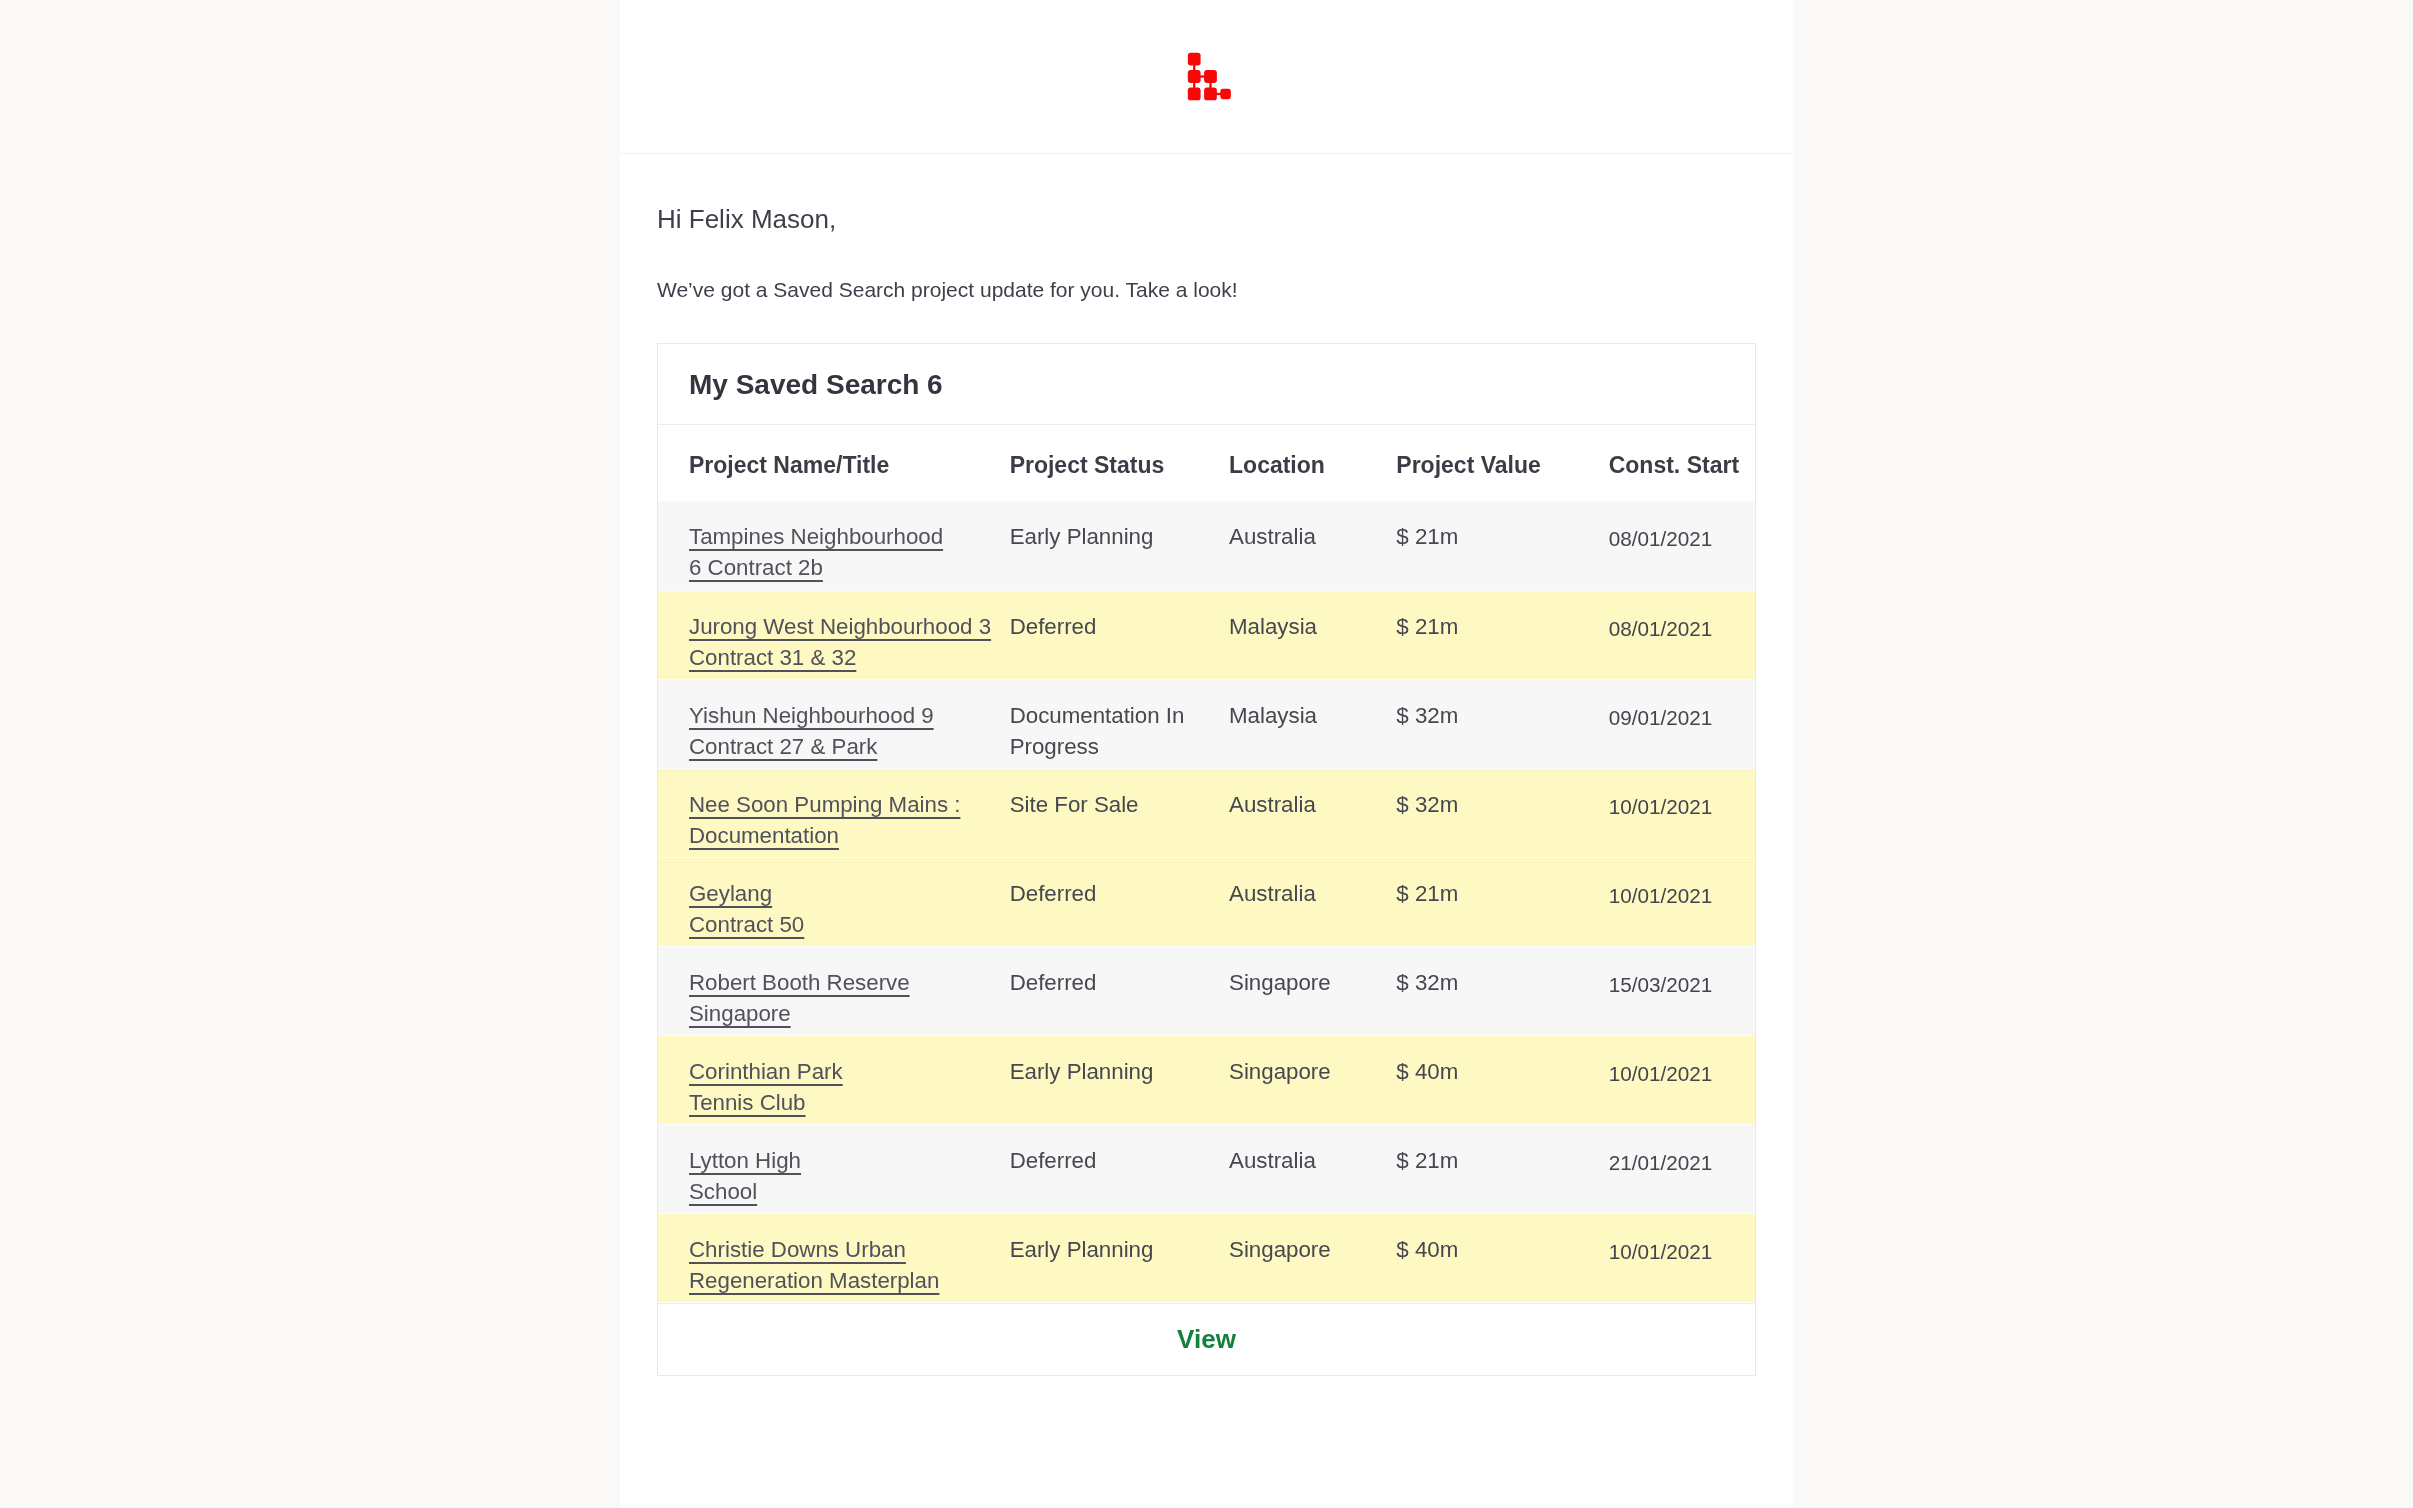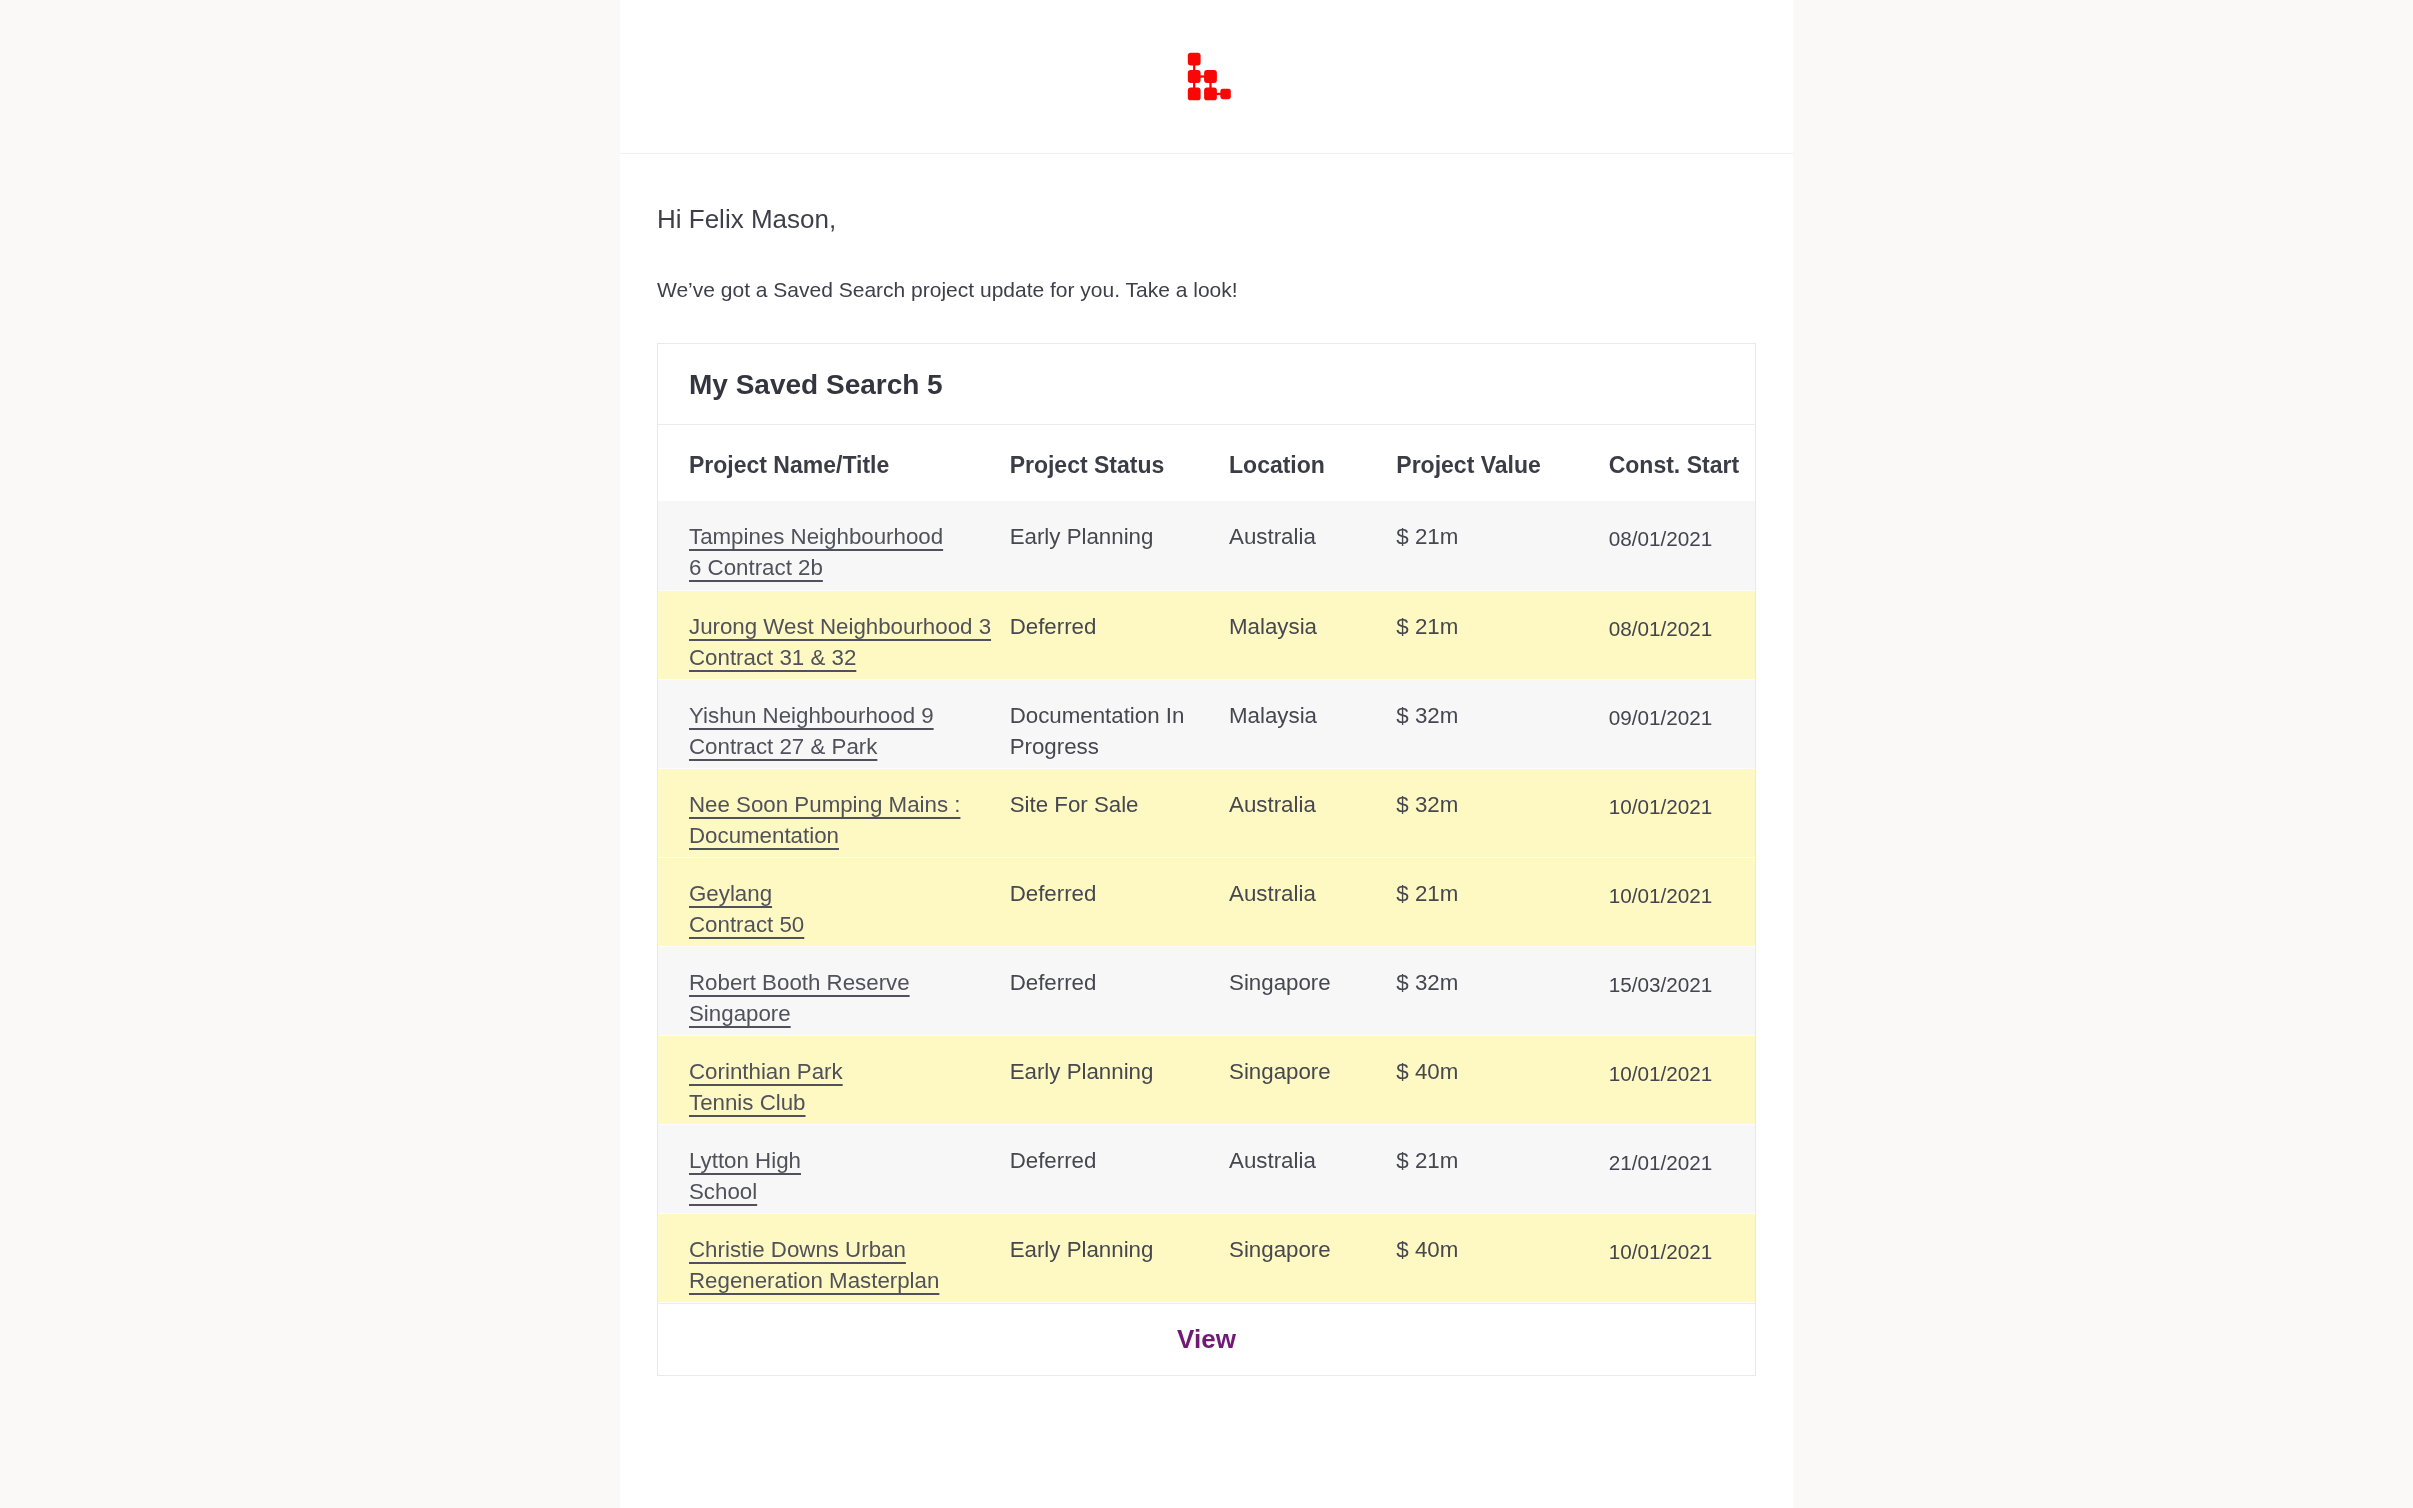--- a/index.html
+++ b/index.html
@@ -123,21 +123,21 @@
         </g>
       </svg>
     </div>
   </div>
 
   <div class="content">
     <p class="greeting">Hi Felix Mason,</p>
     <p class="intro">We’ve got a Saved Search project update for you. Take a look!</p>
 
     <div class="card">
-      <div class="card-title">My Saved Search 5</div>
+      <div class="card-title">My Saved Search 6</div>
 
       <table>
         <colgroup>
           <col class="c-name">
             <col class="c-status">
             <col class="c-loc">
             <col class="c-value">
             <col class="c-start">
         </colgroup>
         <thead>
@@ -228,19 +228,19 @@
     </td>
     <td>Early Planning</td>
     <td>Singapore</td>
     <td>$ 40m</td>
     <td class="start-cell">10/01/2021</td>
   </tr>
           </tbody>
       </table>
 
       <div class="footer-row">
-        <a class="view-link" style="color: #701a75;">View</a>
+        <a class="view-link" style="color: #15803d;">View</a>
       </div>
     </div>
   </div>
 
 </div>
 
 
 </body></html>

